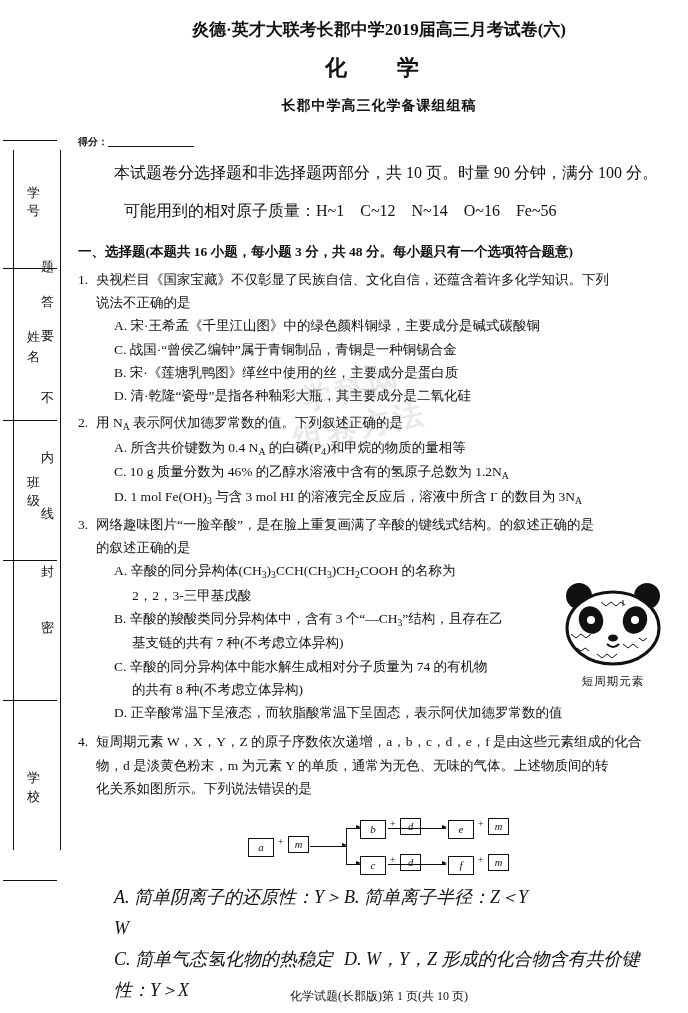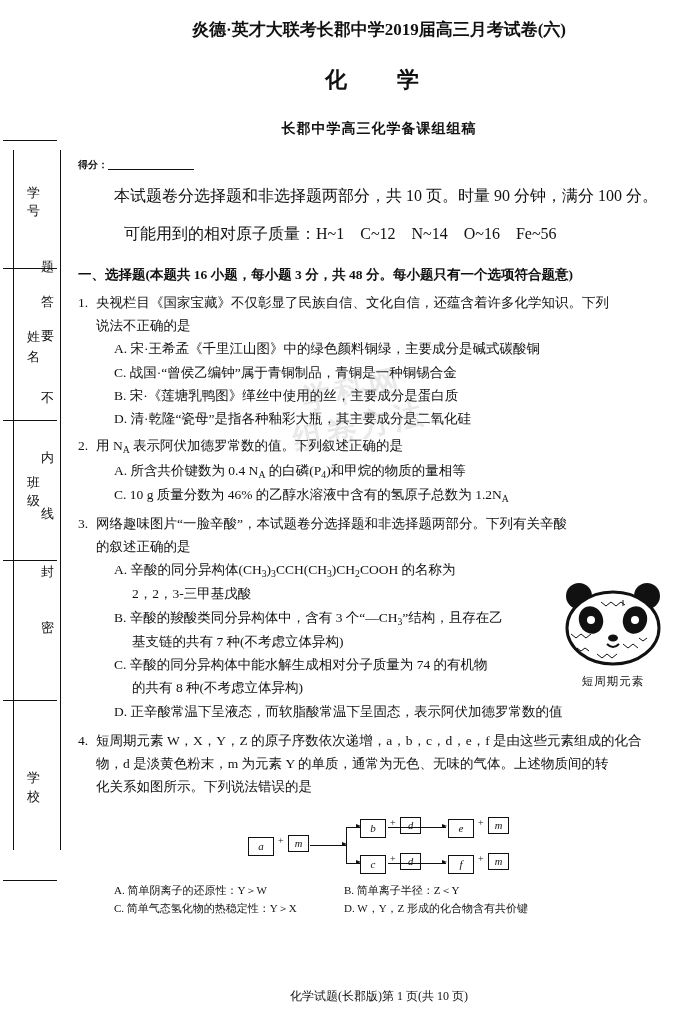--- a/index.html
+++ b/index.html
@@ -61,27 +61,27 @@
     font-size: 17px;
     font-weight: bold;
     margin-top: 18px;
     letter-spacing: 0px;
   }
   .title-sub {
     text-align: center;
     font-size: 22px;
     font-weight: bold;
     letter-spacing: 14px;
-    margin-top: 24px;
+    margin-top: 12px;
   }
   .title-org {
     text-align: center;
     font-size: 14px;
     font-weight: bold;
-    margin-top: 25px;
+    margin-top: 14px;
     letter-spacing: 1px;
   }
   .score-line {
     text-align: left;
     font-size: 10px;
     font-weight: bold;
     margin-top: 18px;
     padding-right: 12px;
   }
   .score-line .blank {
@@ -212,24 +212,25 @@
 
   .footer {
     position: absolute;
     bottom: 8px;
     left: 0;
     width: 602px;
     text-align: center;
     font-size: 12px;
   }
   .ansrow {
-    font-size: 11px;
+    font-size: 18px;
     line-height: 1.72;
     padding-left: 36px;
     display: flex;
+    font-style: italic;
   }
   .ansrow > span:first-child { width: 230px; }
 </style>
 </head>
 <body>
 
 <div class="page">
 
   <div class="left-margin">
 
@@ -288,25 +289,26 @@
     <div class="opt">D. 清·乾隆“瓷母”是指各种釉彩大瓶，其主要成分是二氧化硅</div>
 
     <div class="q">
       <span class="q-num">2.</span>
       <div class="q-body">
         <div>用 N<sub>A</sub> 表示阿伏加德罗常数的值。下列叙述正确的是</div>
       </div>
     </div>
     <div class="opt">A. 所含共价键数为 0.4 N<sub>A</sub> 的白磷(P<sub>4</sub>)和甲烷的物质的量相等</div>
     <div class="opt">C. 10 g 质量分数为 46% 的乙醇水溶液中含有的氢原子总数为 1.2N<sub>A</sub></div>
+    <div class="opt">D. 1 mol Fe(OH)<sub>3</sub> 与含 3 mol HI 的溶液完全反应后，溶液中所含 I<sup>-</sup> 的数目为 3N<sub>A</sub></div>
 
     <div class="q">
       <span class="q-num">3.</span>
       <div class="q-body">
-        <div>网络趣味图片“一脸辛酸”，本试题卷分选择题和非选择题两部分。下列有关辛酸</div>
+        <div>网络趣味图片“一脸辛酸”，是在脸上重复画满了辛酸的键线式结构。的叙述正确的是</div>
         <div>的叙述正确的是</div>
       </div>
     </div>
     <div class="opt">A. 辛酸的同分异构体(CH<sub>3</sub>)<sub>3</sub>CCH(CH<sub>3</sub>)CH<sub>2</sub>COOH 的名称为</div>
     <div class="opt opt2">2，2，3-三甲基戊酸</div>
     <div class="opt" style="padding-right:130px;">B. 辛酸的羧酸类同分异构体中，含有 3 个“—CH<sub>3</sub>”结构，且存在乙</div>
     <div class="opt opt2" style="padding-right:130px;">基支链的共有 7 种(不考虑立体异构)</div>
     <div class="opt" style="padding-right:130px;">C. 辛酸的同分异构体中能水解生成相对分子质量为 74 的有机物</div>
     <div class="opt opt2" style="padding-right:130px;">的共有 8 种(不考虑立体异构)</div>
     <div class="opt">D. 正辛酸常温下呈液态，而软脂酸常温下呈固态，表示阿伏加德罗常数的值</div>

